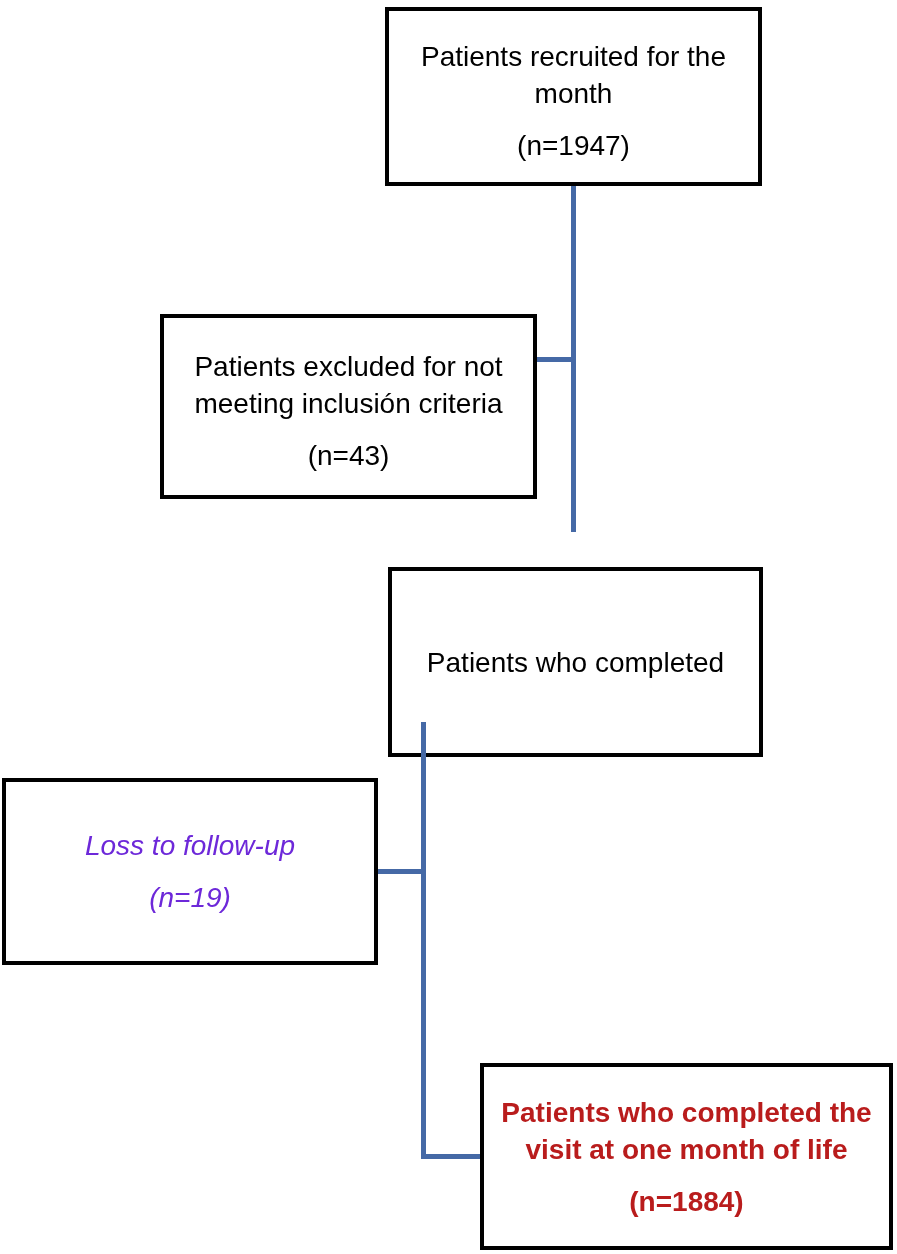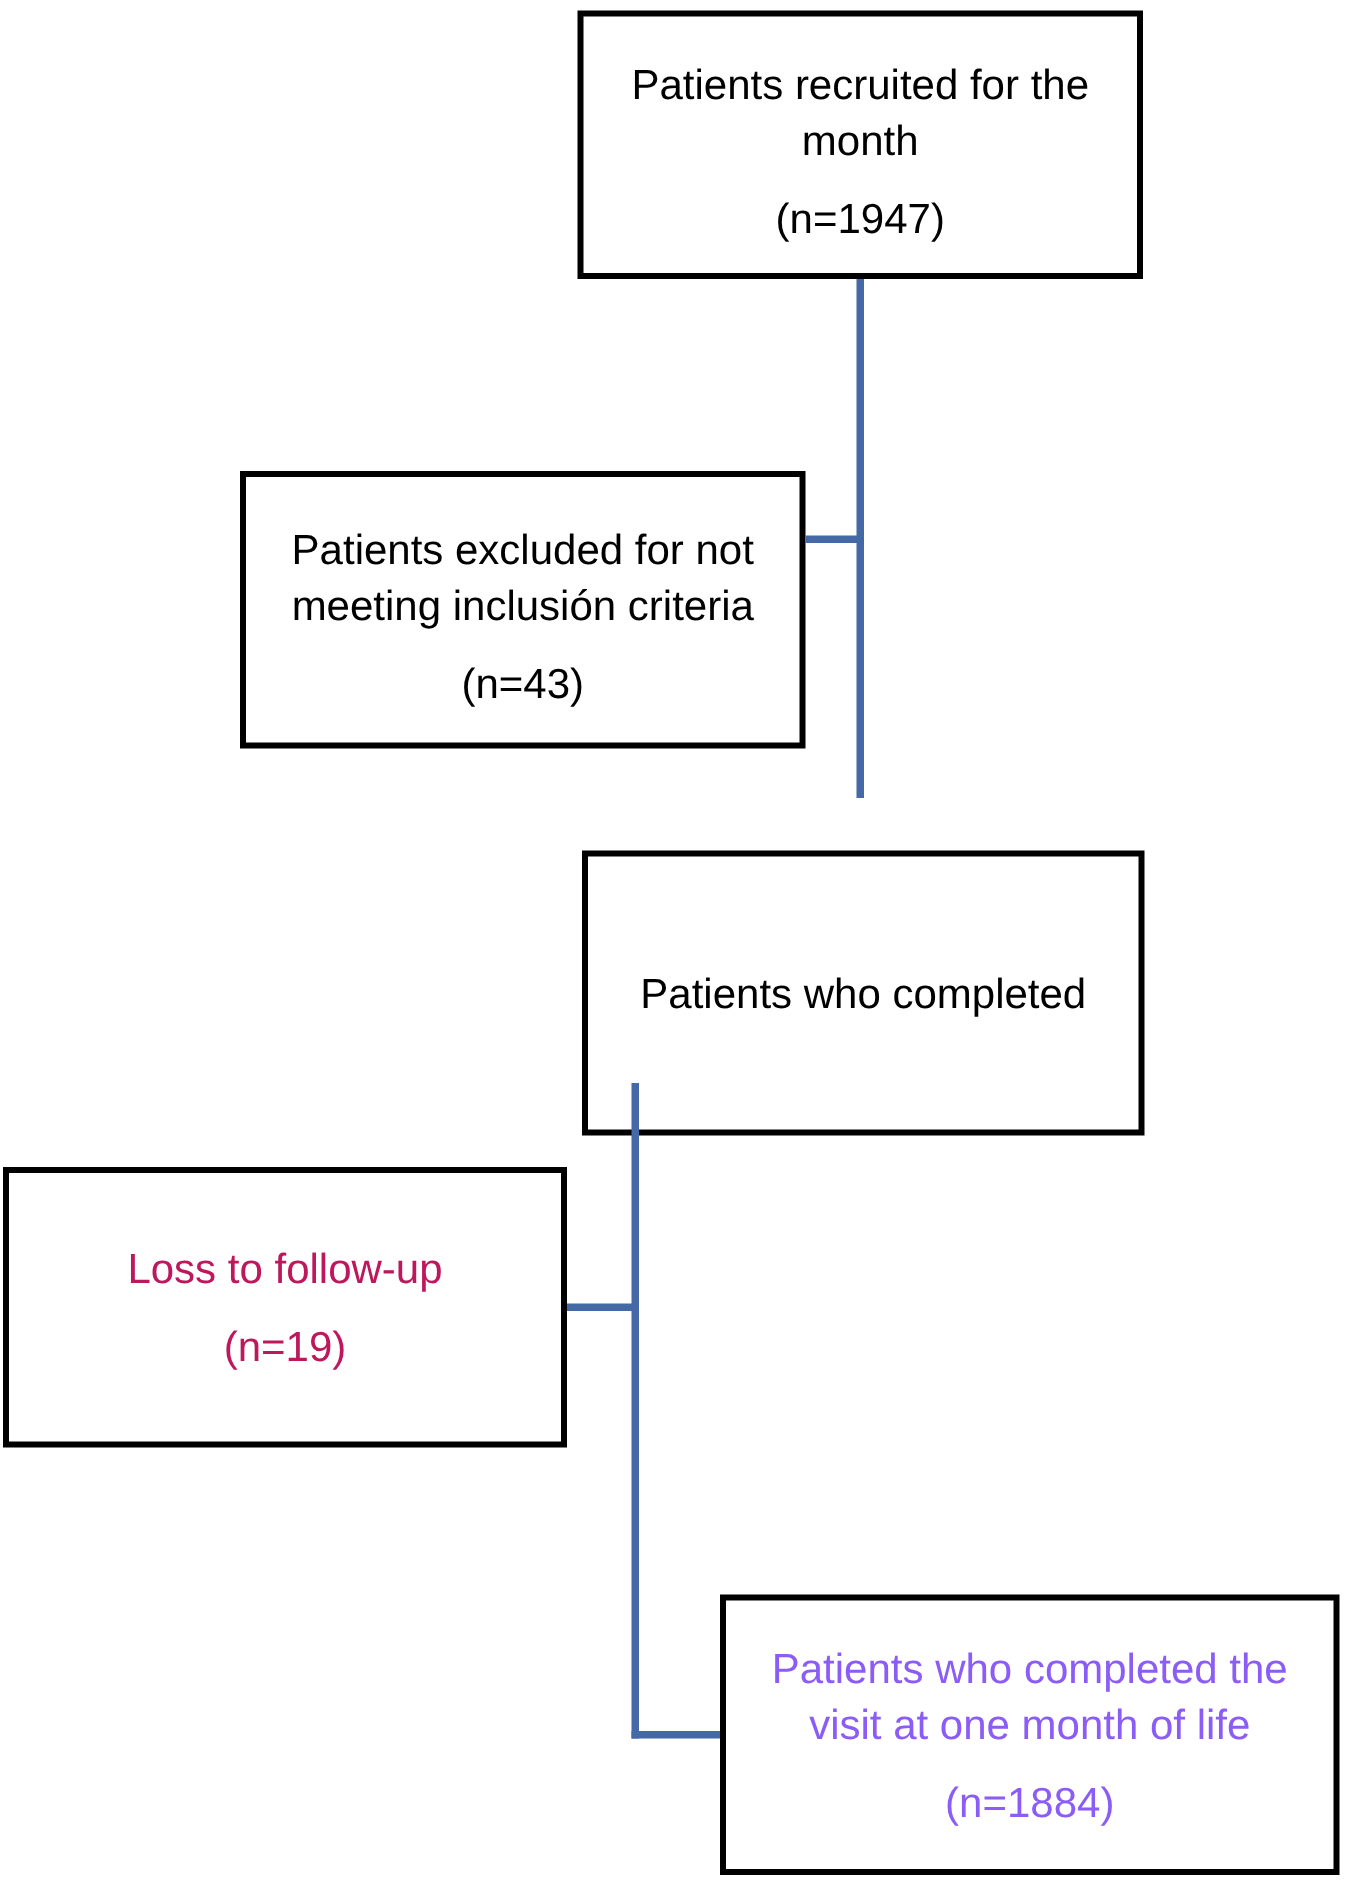--- a/index.html
+++ b/index.html
@@ -76,26 +76,26 @@
   <div class="box" id="box-excluded" style="border-color: rgb(0, 0, 0); background: rgb(255, 255, 255); color: rgb(0, 0, 0);">
     <div>Patients excluded for not</div>
     <div>meeting inclusión criteria</div>
     <div class="n">(n=43)</div>
   </div>
 
   <div class="box" id="box-firstvisit" style="border-color: rgb(0, 0, 0); background: rgb(255, 255, 255); color: rgb(0, 0, 0);">
     <div>Patients who completed</div>
   </div>
 
-  <div class="box" id="box-loss" style="border-color: rgb(0, 0, 0); background: rgb(255, 255, 255); color: #be185d;">
+  <div class="box" id="box-loss" style="border-color: rgb(0, 0, 0); background: rgb(255, 255, 255); color: #6d28d9; font-style: italic;">
     <div>Loss to follow-up</div>
     <div class="n">(n=19)</div>
   </div>
 
-  <div class="box" id="box-onemonth" style="border-color: rgb(0, 0, 0); background: rgb(255, 255, 255); color: #8b5cf6;">
+  <div class="box" id="box-onemonth" style="border-color: rgb(0, 0, 0); background: rgb(255, 255, 255); color: #b91c1c; font-weight: bold;">
     <div>Patients who completed the</div>
     <div>visit at one month of life</div>
     <div class="n">(n=1884)</div>
   </div>
 
   <div class="connector" id="conn-v1" style="background: rgb(69, 105, 166);"></div>
   <div class="connector" id="conn-h1" style="background: rgb(69, 105, 166);"></div>
   <div class="connector" id="conn-v2" style="background: rgb(69, 105, 166);"></div>
   <div class="connector" id="conn-h2" style="background: rgb(69, 105, 166);"></div>
   <div class="connector" id="conn-h3" style="background: rgb(69, 105, 166);"></div>

